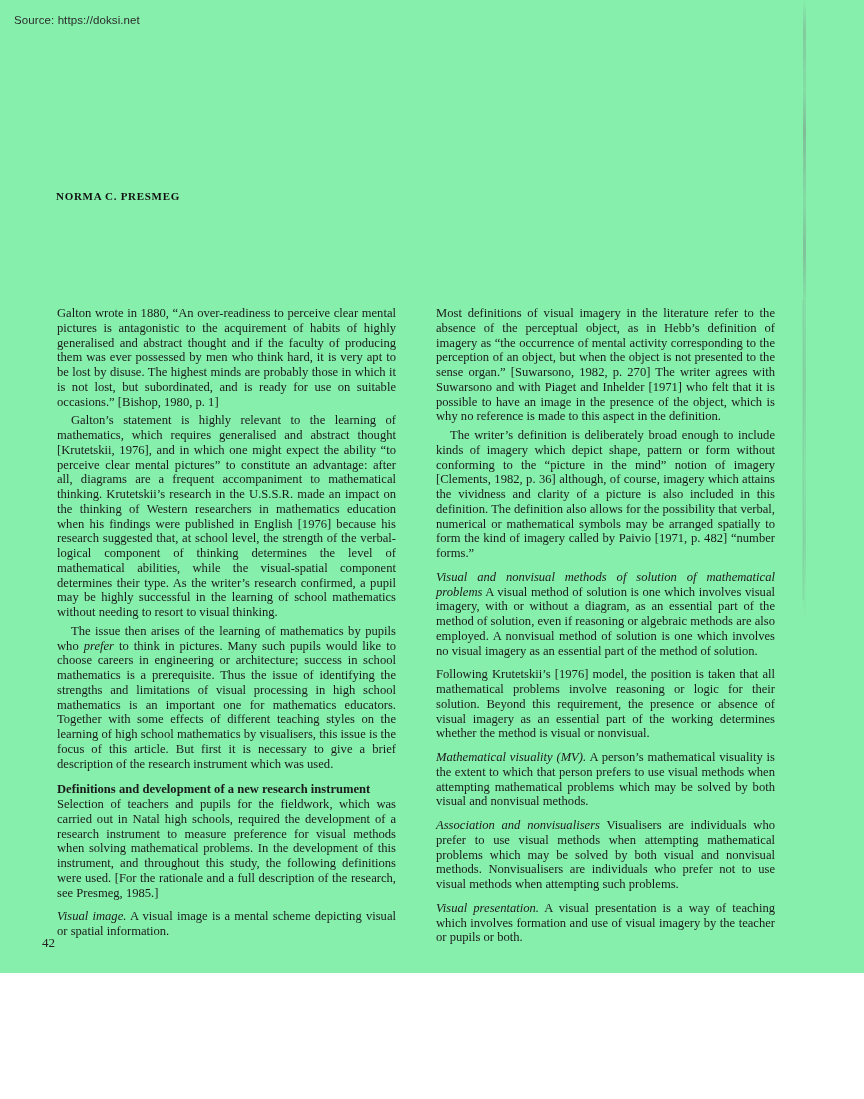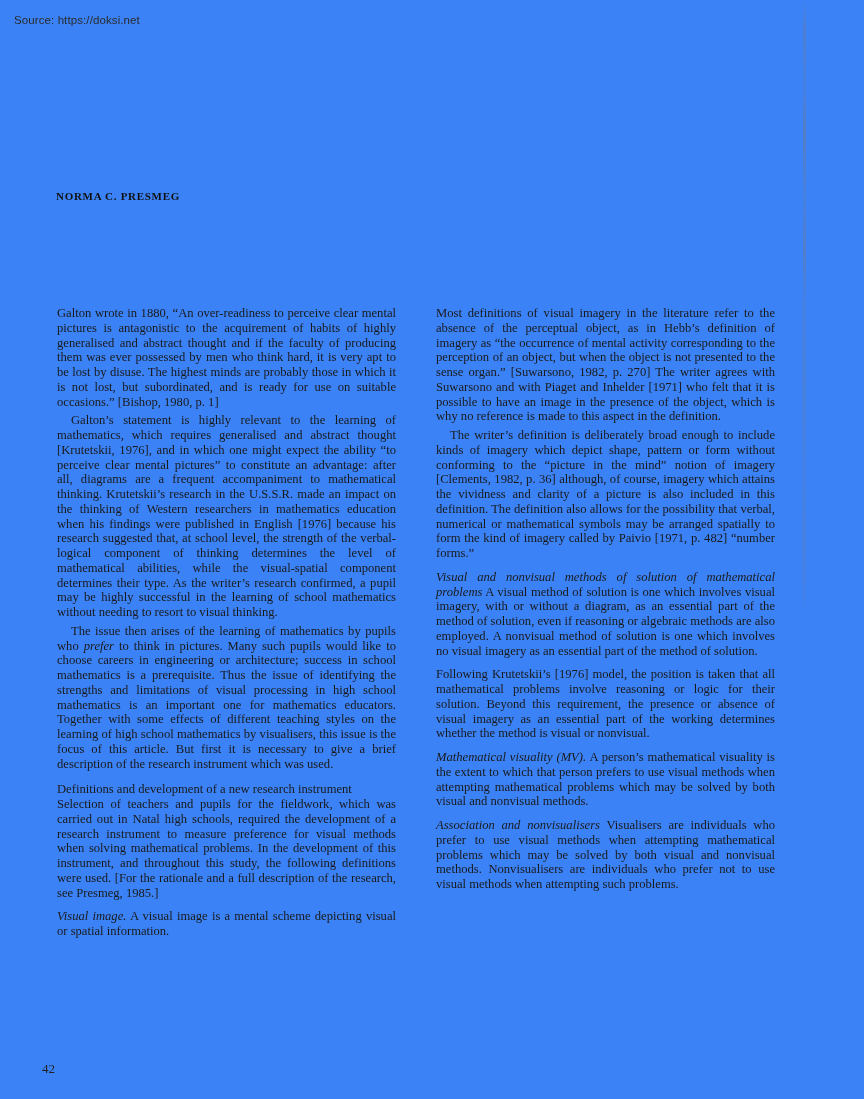--- a/index.html
+++ b/index.html
@@ -8,23 +8,23 @@
     padding: 0;
     background: #ffffff;
   }
   body {
     font-family: "Liberation Serif", serif;
     color: #1a1a1a;
   }
   #page {
     position: relative;
     width: 864px;
-    height: 1099px;
+    height: 973px;
     margin: 0 auto;
-    background: #3b82f6;
+    background: #86efac;
     overflow: hidden;
   }
   
   .source-bar {
     position: absolute;
     top: 14px;
     left: 14px;
     font-family: "Liberation Sans", sans-serif;
     font-size: 11.5px;
     color: #2b2b2b;
@@ -107,21 +107,21 @@
   .col p.indent {
     text-indent: 14px;
   }
   .col p.spaced {
     margin-top: 9px;
   }
   .col p.run-head-bold {
     margin-top: 11px;
   }
   .run-head-bold b {
-    font-weight: normal;
+    font-weight: bold;
   }
   .col p i, .col p em {
   }
   
   .footer {
     position: absolute;
     bottom: 22px;
     left: 0;
     width: 864px;
     text-align: center;
@@ -161,20 +161,21 @@
       <p class="spaced"><em>Visual image.</em><span> A visual image is a mental scheme depicting visual or spatial information.</span></p>
     </div>
 
     <div class="col">
       <p>Most definitions of visual imagery in the literature refer to the absence of the perceptual object, as in Hebb’s definition of imagery as “the occurrence of mental activity corresponding to the perception of an object, but when the object is not presented to the sense organ.” [Suwarsono, 1982, p. 270] The writer agrees with Suwarsono and with Piaget and Inhelder [1971] who felt that it is possible to have an image in the presence of the object, which is why no reference is made to this aspect in the definition.</p>
       <p class="indent">The writer’s definition is deliberately broad enough to include kinds of imagery which depict shape, pattern or form without conforming to the “picture in the mind” notion of imagery [Clements, 1982, p. 36] although, of course, imagery which attains the vividness and clarity of a picture is also included in this definition. The definition also allows for the possibility that verbal, numerical or mathematical symbols may be arranged spatially to form the kind of imagery called by Paivio [1971, p. 482] “number forms.”</p>
       <p class="spaced"><em>Visual and nonvisual methods of solution of mathematical problems</em><span> A visual method of solution is one which involves visual imagery, with or without a diagram, as an essential part of the method of solution, even if reasoning or algebraic methods are also employed. A nonvisual method of solution is one which involves no visual imagery as an essential part of the method of solution.</span></p>
       <p class="spaced">Following Krutetskii’s [1976] model, the position is taken that all mathematical problems involve reasoning or logic for their solution. Beyond this requirement, the presence or absence of visual imagery as an essential part of the working determines whether the method is visual or nonvisual.</p>
       <p class="spaced"><em>Mathematical visuality (MV).</em><span> A person’s mathematical visuality is the extent to which that person prefers to use visual methods when attempting mathematical problems which may be solved by both visual and nonvisual methods.</span></p>
       <p class="spaced"><em>Association and nonvisualisers</em><span> Visualisers are individuals who prefer to use visual methods when attempting mathematical problems which may be solved by both visual and nonvisual methods. Nonvisualisers are individuals who prefer not to use visual methods when attempting such problems.</span></p>
+      <p class="spaced"><em>Visual presentation.</em><span> A visual presentation is a way of teaching which involves formation and use of visual imagery by the teacher or pupils or both.</span></p>
     </div>
 
   </div>
 
   <div class="page-number">42</div>
 
 
 </div>
 
 </body></html>

